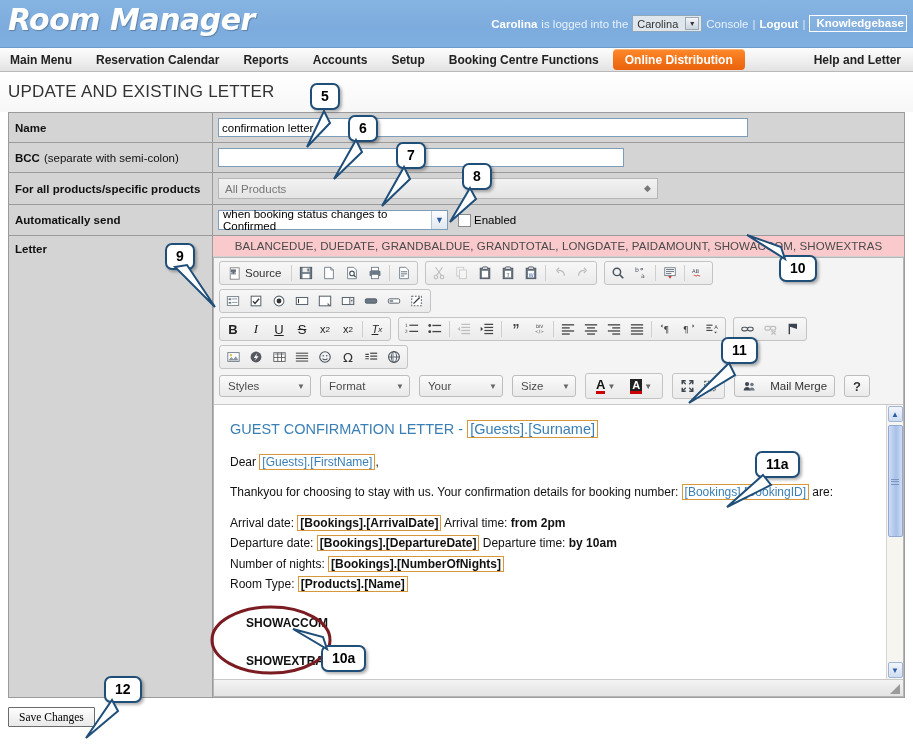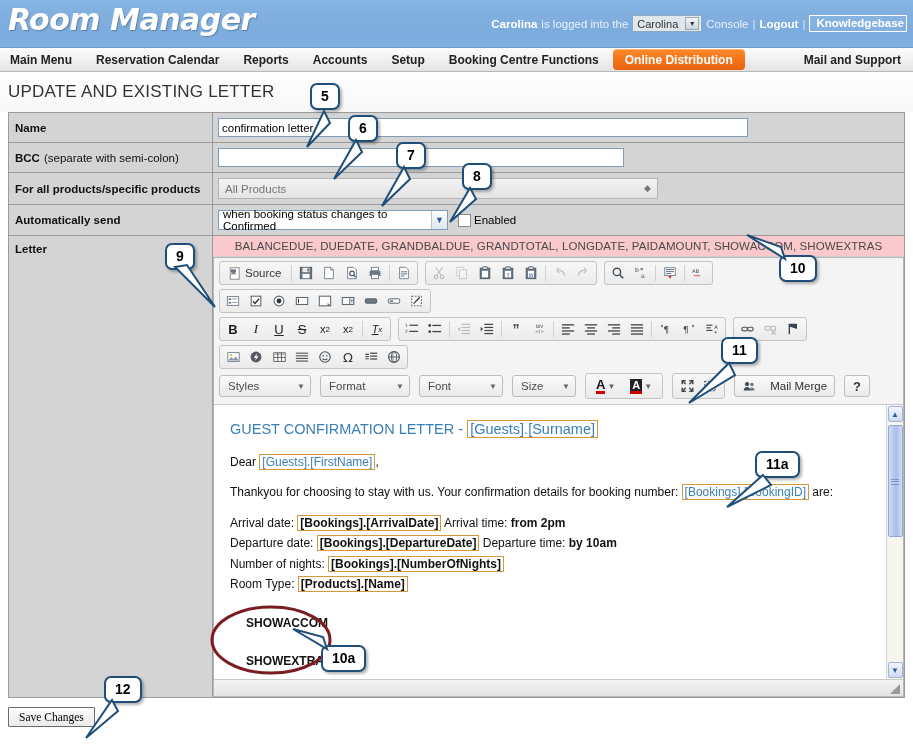--- a/index.html
+++ b/index.html
@@ -393,21 +393,21 @@
 
   <div class="navbar">
     <div class="nav-item first">Main Menu</div>
     <div class="nav-item">Reservation Calendar</div>
     <div class="nav-item">Reports</div>
     <div class="nav-item">Accounts</div>
     <div class="nav-item">Setup</div>
     <div class="nav-item">Booking Centre Functions</div>
     <div class="nav-item active">Online Distribution</div>
     <div class="nav-spacer"></div>
-    <div class="nav-item">Mail and Support</div>
+    <div class="nav-item">Help and Letter</div>
   </div>
 
   <div class="page-title">UPDATE AND EXISTING LETTER</div>
 
   <div class="form-table">
 
     <div class="frow">
       <div class="flabel">Name</div>
       <div class="fval">
         <input class="txt-input" id="name-input" type="text" value="confirmation letter" style="">
@@ -856,21 +856,21 @@
           <div class="tb-row" style="padding-bottom:5px;gap:9px">
             <div class="combo" id="combo-styles">
               <span>Styles</span>
               <span class="carat">▼</span>
             </div>
             <div class="combo" id="combo-format">
               <span>Format</span>
               <span class="carat">▼</span>
             </div>
             <div class="combo" id="combo-font">
-              <span>Font</span>
+              <span>Your</span>
               <span class="carat">▼</span>
             </div>
             <div class="combo" id="combo-size">
               <span>Size</span>
               <span class="carat">▼</span>
             </div>
 
             <div class="tb-group" style="padding:2px 3px">
               <div class="tb-btn wide" style="gap:2px">
                 <span style="font-weight:bold;font-size:13px;color:#111;border-bottom:3px solid #c00;line-height:12px">A</span>

